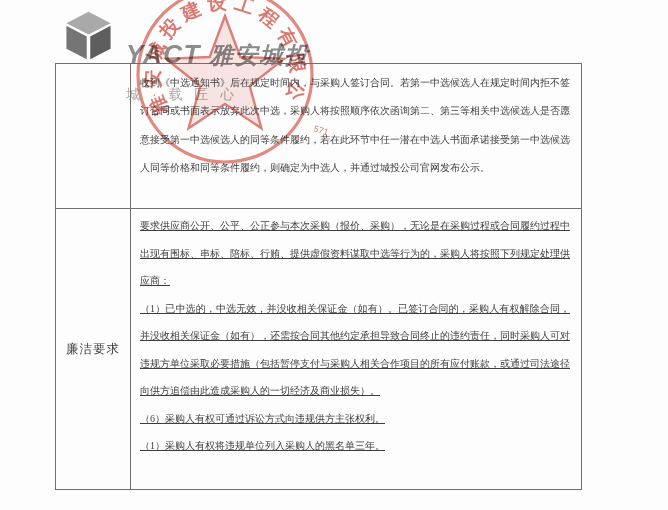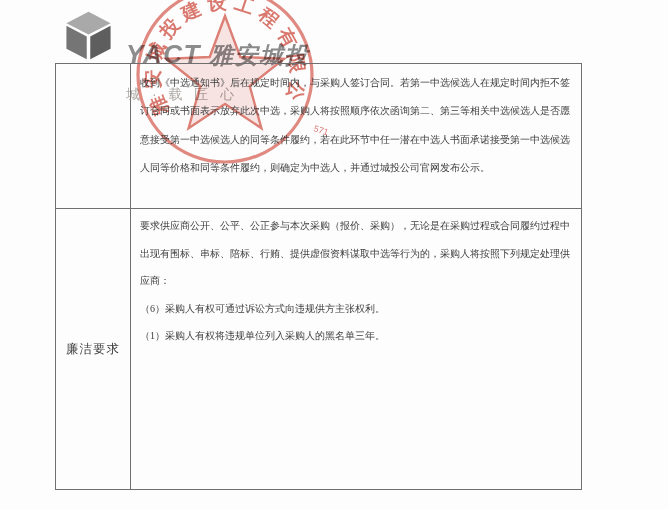--- a/index.html
+++ b/index.html
@@ -29,21 +29,21 @@
   .cell-label{
     width:75px;flex:0 0 auto;border-right:1px solid #6f6f6f;
     display:flex;align-items:center;justify-content:center;
     font-size:12.5px;color:#3c3c3c;letter-spacing:1px;box-sizing:border-box;text-align:right;
   }
   .cell-body{
     flex:1;min-width:0;padding:3px 11px 0 9px;
     font-size:10px;color:#3e3e3e;text-align:justify;box-sizing:border-box;
   }
   .r1 .cell-body{line-height:28.4px;padding-top:5px;}
-  .r2 .cell-body{line-height:27.5px;padding-top:3px;}
+  .r2 .cell-body{line-height:27.5px;padding-top:3px;text-decoration:underline;}
   .cell-body p{margin:0;}
 </style>
 </head>
 <body>
 
 <div class="page">
 
   <div class="logo">
     <svg class="cube" viewBox="0 0 60 60" aria-hidden="true">
       <polygon points="30,3 55,16 30,29 5,16" fill="#a9a9a9"></polygon>
@@ -81,19 +81,20 @@
       <div class="cell-label"></div>
       <div class="cell-body">
         <p>收到《中选通知书》后在规定时间内，与采购人签订合同。若第一中选候选人在规定时间内拒不签订合同或书面表示放弃此次中选，采购人将按照顺序依次函询第二、第三等相关中选候选人是否愿意接受第一中选候选人的同等条件履约，若在此环节中任一潜在中选人书面承诺接受第一中选候选人同等价格和同等条件履约，则确定为中选人，并通过城投公司官网发布公示。</p>
       </div>
     </div>
 
     <div class="t-row r2">
       <div class="cell-label">廉洁要求</div>
       <div class="cell-body">
         <p>要求供应商公开、公平、公正参与本次采购（报价、采购），无论是在采购过程或合同履约过程中出现有围标、串标、陪标、行贿、提供虚假资料谋取中选等行为的，采购人将按照下列规定处理供应商：</p>
+        <p>（1）已中选的，中选无效，并没收相关保证金（如有）。已签订合同的，采购人有权解除合同，并没收相关保证金（如有），还需按合同其他约定承担导致合同终止的违约责任，同时采购人可对违规方单位采取必要措施（包括暂停支付与采购人相关合作项目的所有应付账款，或通过司法途径向供方追偿由此造成采购人的一切经济及商业损失）。</p>
         <p>（6）采购人有权可通过诉讼方式向违规供方主张权利。</p>
         <p>（1）采购人有权将违规单位列入采购人的黑名单三年。</p>
       </div>
     </div>
 
   </div>
 </div>
 
 </body></html>

